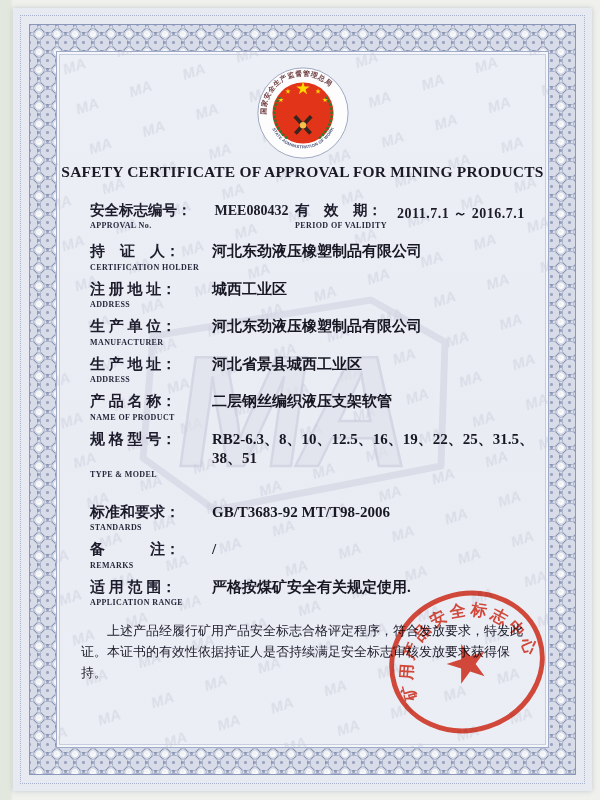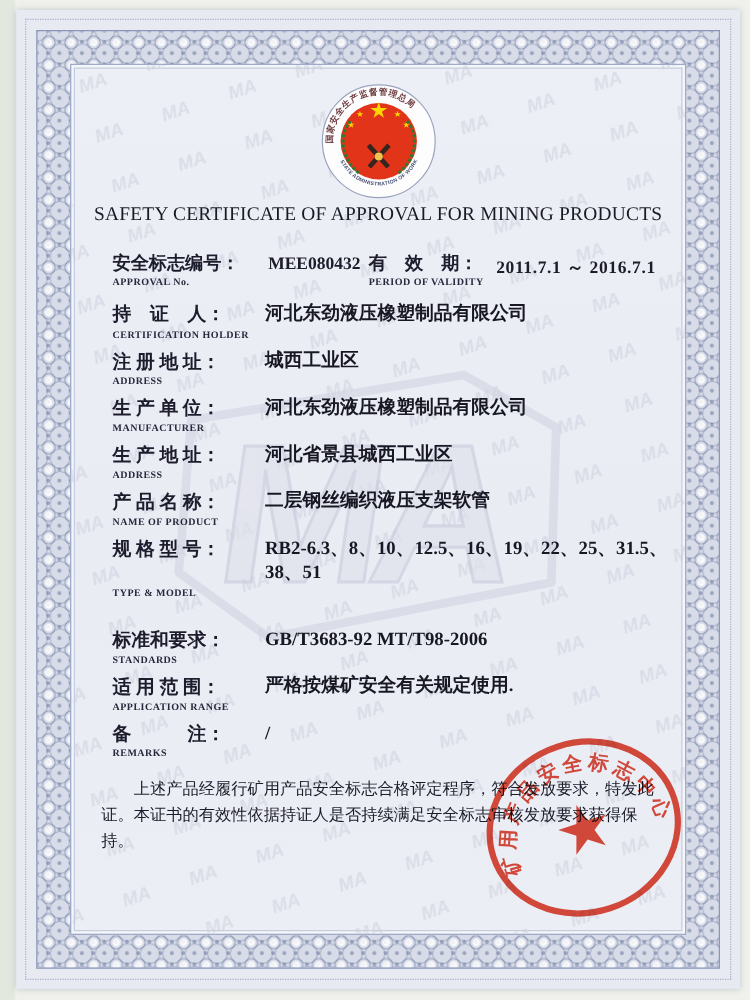--- a/index.html
+++ b/index.html
@@ -42,21 +42,21 @@
   .wm-big{position:absolute;left:62px;top:222px;width:350px;height:265px;opacity:.65;}
   .content{position:relative;z-index:2;}
 
   .emblem{width:94px;height:94px;margin:14px auto 0;display:block;}
   .title{
     text-align:center;margin-top:9px;
     font-size:33px;font-weight:bold;letter-spacing:7px;color:#14141d;
   }
   .subtitle{
     text-align:center;margin-top:3px;
-    font-size:15.5px;font-weight:normal;letter-spacing:.2px;color:#1a1a26;
+    font-size:15.5px;font-weight:bold;letter-spacing:.2px;color:#1a1a26;
   }
 
   .meta-row{display:flex;margin:20px 0 0 33px;}
   .zh-label{font-size:14.5px;font-weight:bold;color:#1c1c2c;}
   .en-label{font-size:8px;letter-spacing:.4px;color:#28283c;margin-top:1px;font-weight:bold;}
   .meta-left{width:205px;}
   .meta-left .val{font-size:14px;font-weight:bold;margin-left:2px;padding-left:21px;}
   .meta-right{display:flex;justify-content:center;}
   .meta-right .val{font-size:14px;font-weight:bold;margin:4px 0 0 10px;letter-spacing:.5px;white-space:nowrap;}
 
@@ -171,26 +171,26 @@
           </div>
           <div class="row">
             <span class="zh-label">规 格 型 号：</span><span class="val">RB2-6.3、8、10、12.5、16、19、22、25、31.5、38、51</span>
             <div class="en-label">TYPE &amp; MODEL</div>
           </div>
           <div class="row gap-top">
             <span class="zh-label">标准和要求：</span><span class="val">GB/T3683-92 MT/T98-2006</span>
             <div class="en-label">STANDARDS</div>
           </div>
           <div class="row">
+            <span class="zh-label">备　　　注：</span><span class="val">/</span>
+            <div class="en-label">REMARKS</div>
+          </div>
+          <div class="row">
             <span class="zh-label">适 用 范 围：</span><span class="val">严格按煤矿安全有关规定使用.</span>
             <div class="en-label">APPLICATION RANGE</div>
-          </div>
-          <div class="row">
-            <span class="zh-label">备　　　注：</span><span class="val">/</span>
-            <div class="en-label">REMARKS</div>
           </div>
         </div>
 
         <p class="declaration">上述产品经履行矿用产品安全标志合格评定程序，符合发放要求，特发此证。本证书的有效性依据持证人是否持续满足安全标志审核发放要求获得保持。</p>
 
       </div>
     </div>
   </div>
 
   <svg class="stamp" viewBox="0 0 172 168">

